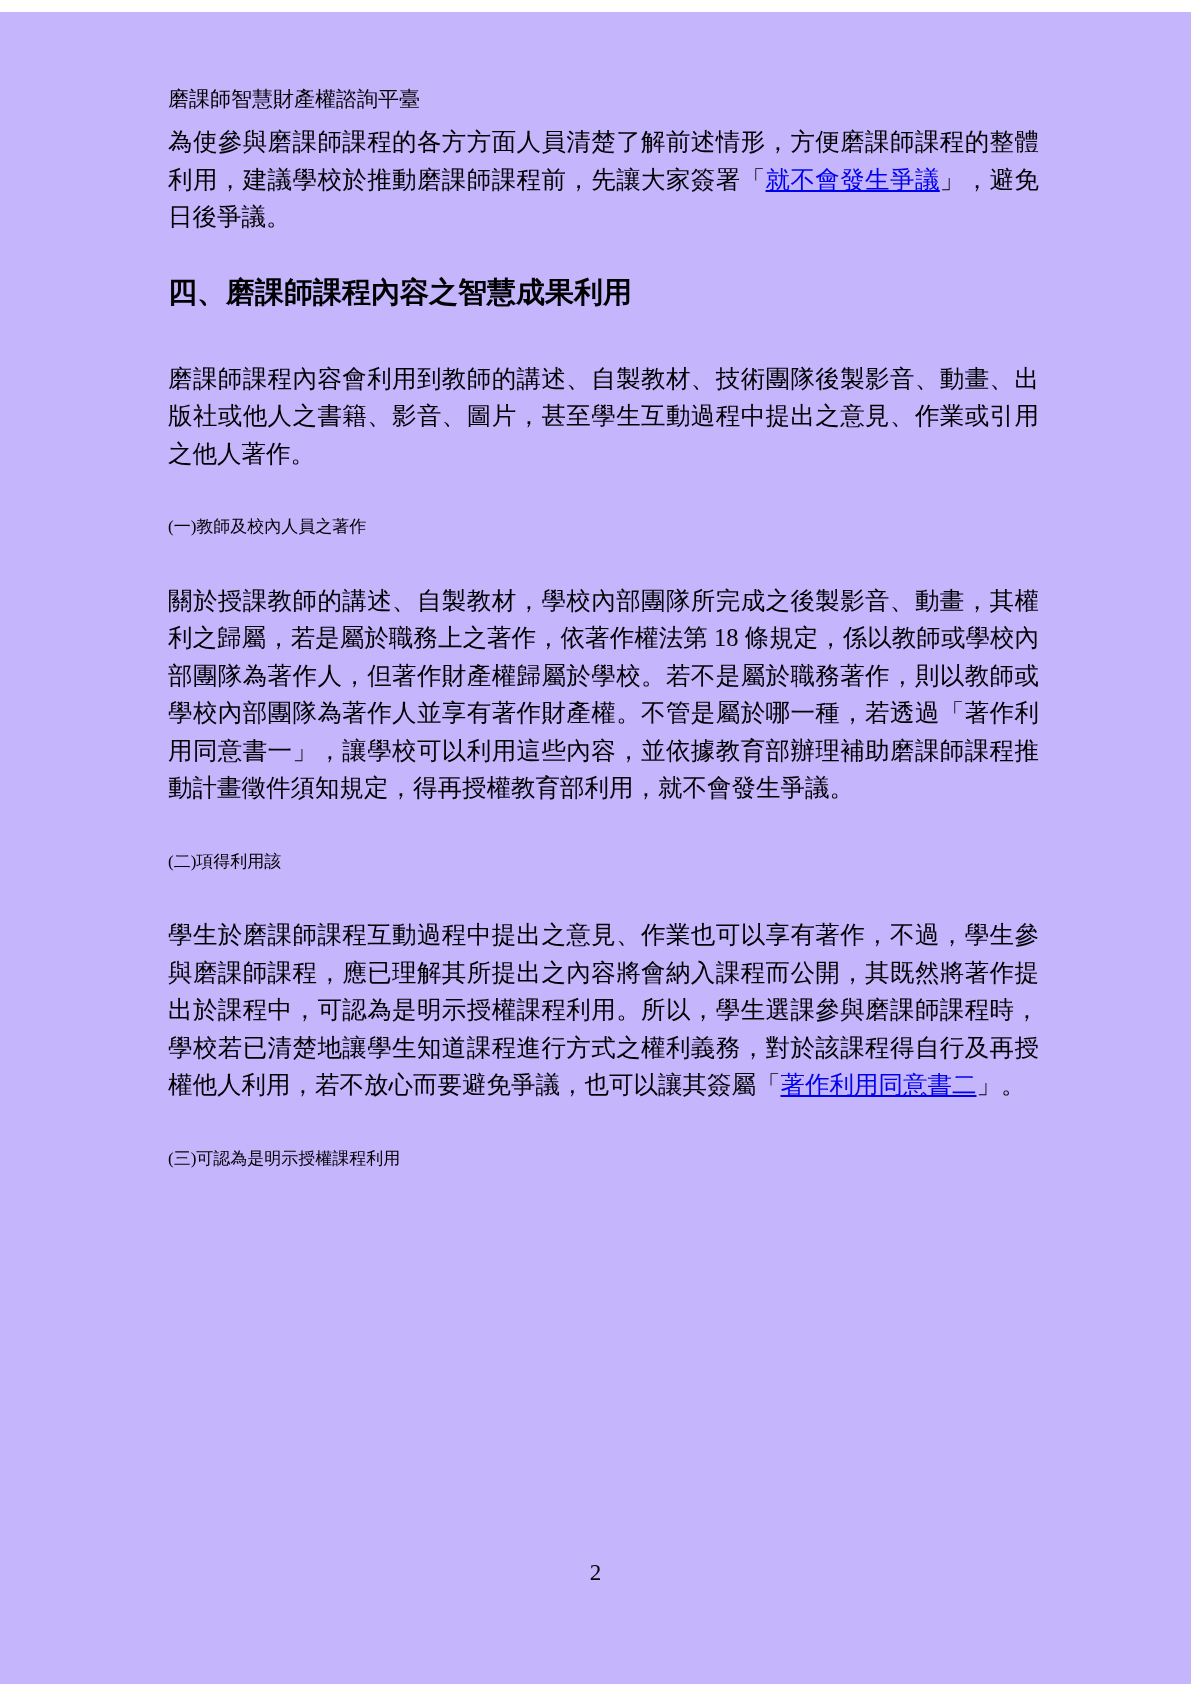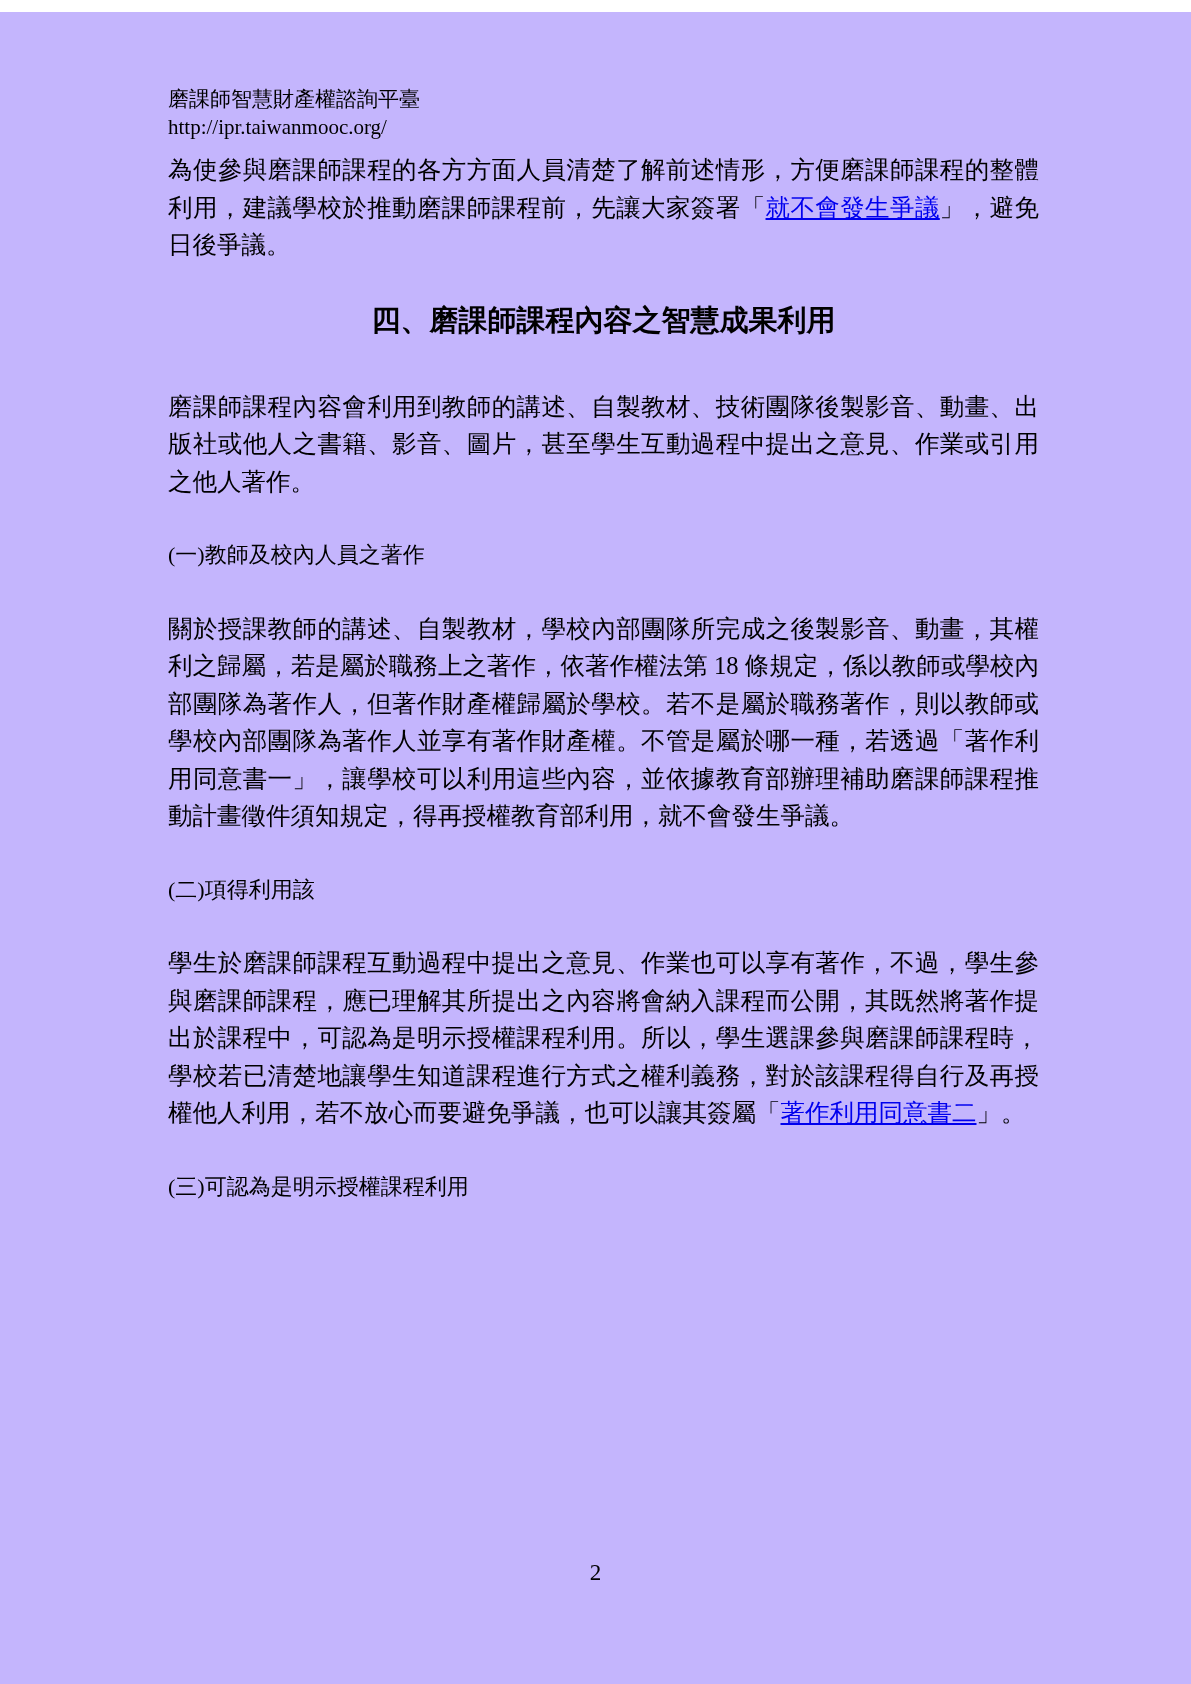--- a/index.html
+++ b/index.html
@@ -40,25 +40,24 @@
   .doc-body > .doc-para:first-child {
     margin-top: 10px;
   }
   .doc-heading {
     margin: 36px 0 48px 0;
     font-family: "Liberation Sans", "DejaVu Sans", sans-serif;
     font-weight: bold;
     font-size: 29px;
     line-height: 40px;
     color: #000000;
-    text-align: center;
   }
   .doc-subheading {
     margin: 36px 0 0 0;
-    font-size: 22px;
+    font-size: 17px;
     line-height: 37.5px;
     font-weight: normal;
   }
   .doc-link {
     color: #0000EE;
     text-decoration: underline;
   }
   .doc-footer {
     position: absolute;
     left: 0;
@@ -70,21 +69,20 @@
     color: #000000;
   }
 </style>
 </head>
 <body>
 
 <div class="page">
 
   <div class="doc-header">
     <span class="site-title">磨課師智慧財產權諮詢平臺</span>
-    <span class="site-url">http://ipr.taiwanmooc.org/</span>
   </div>
 
   <main class="doc-body" id="doc-body">
       <p class="doc-para"><span>為使參與磨課師課程的各方方面人員清楚了解前述情形，方便磨課師課程的整體利用，建議學校於推動磨課師課程前，先讓大家簽署「</span><a class="doc-link" href="#" style="color: rgb(0, 0, 238);">就不會發生爭議</a><span>」，避免日後爭議。</span></p>
       <h2 class="doc-heading">四、磨課師課程內容之智慧成果利用</h2>
       <p class="doc-para"><span>磨課師課程內容會利用到教師的講述、自製教材、技術團隊後製影音、動畫、出版社或他人之書籍、影音、圖片，甚至學生互動過程中提出之意見、作業或引用之他人著作。</span></p>
       <h3 class="doc-subheading">(一)教師及校內人員之著作</h3>
       <p class="doc-para"><span>關於授課教師的講述、自製教材，學校內部團隊所完成之後製影音、動畫，其權利之歸屬，若是屬於職務上之著作，依著作權法第 18 條規定，係以教師或學校內部團隊為著作人，但著作財產權歸屬於學校。若不是屬於職務著作，則以教師或學校內部團隊為著作人並享有著作財產權。不管是屬於哪一種，若透過「著作利用同意書一」，讓學校可以利用這些內容，並依據教育部辦理補助磨課師課程推動計畫徵件須知規定，得再授權教育部利用，就不會發生爭議。</span></p>
       <h3 class="doc-subheading">(二)項得利用該</h3>
       <p class="doc-para"><span>學生於磨課師課程互動過程中提出之意見、作業也可以享有著作，不過，學生參與磨課師課程，應已理解其所提出之內容將會納入課程而公開，其既然將著作提出於課程中，可認為是明示授權課程利用。所以，學生選課參與磨課師課程時，學校若已清楚地讓學生知道課程進行方式之權利義務，對於該課程得自行及再授權他人利用，若不放心而要避免爭議，也可以讓其簽屬「</span><a class="doc-link" href="#" style="color: rgb(0, 0, 238);">著作利用同意書二</a><span>」。</span></p>

